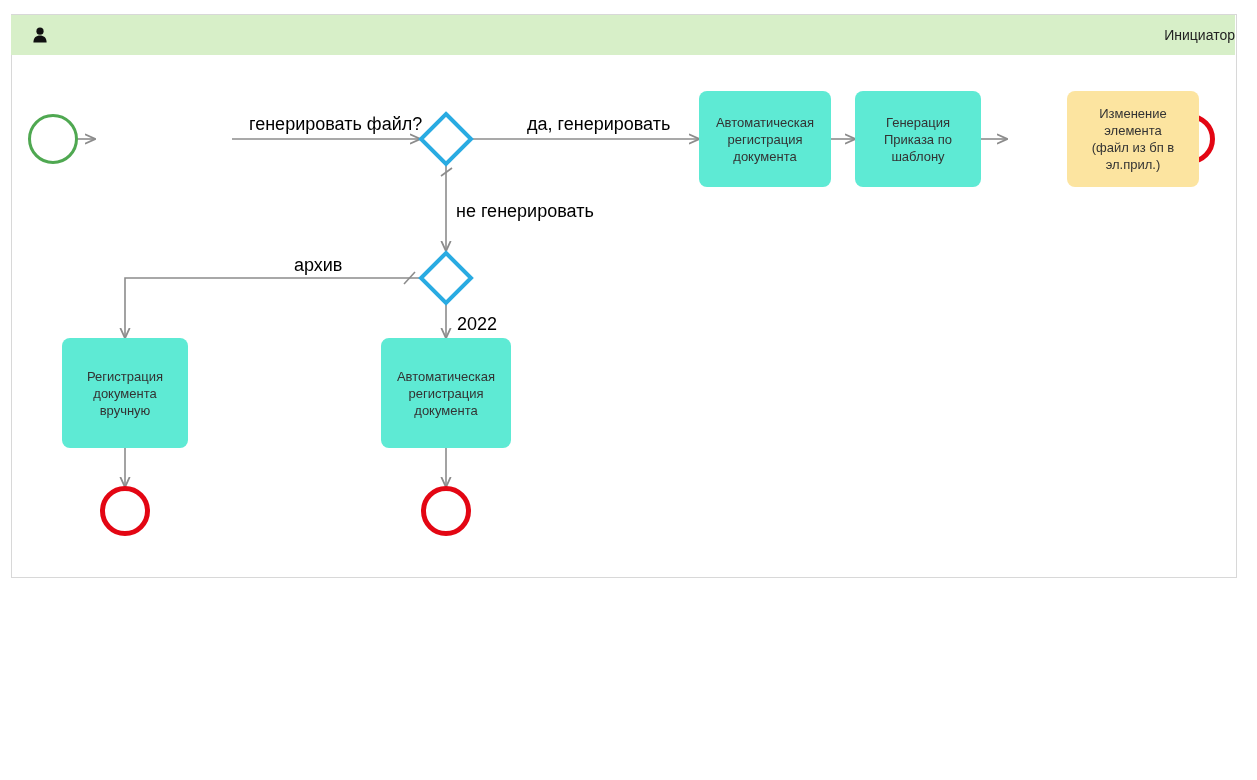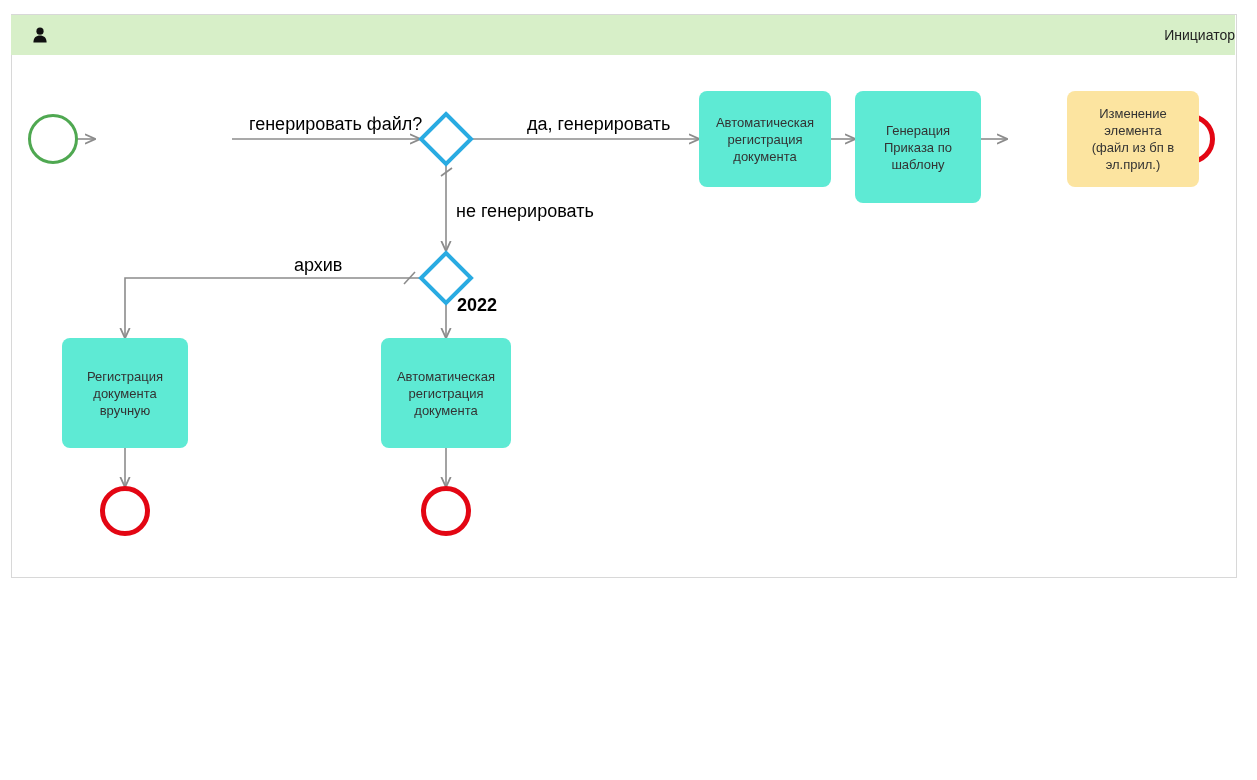--- a/index.html
+++ b/index.html
@@ -158,21 +158,21 @@
   </svg>
 
   <div class="edge-label" style="left:249px; top:117px;">генерировать файл?</div>
 
   <div class="edge-label" style="left:527px; top:117px;">да, генерировать</div>
 
   <div class="edge-label" style="left:456px; top:204px;">не генерировать</div>
 
   <div class="edge-label" style="left:251px; top:258px;margin-left:43px;">архив</div>
 
-  <div class="edge-label" style="left:457px; top:298px;font-weight:bold;">2022</div>
+  <div class="edge-label" style="left:457px; top:317px;">2022</div>
 
   <div class="event start" style="left:28px; top:114px; width:50px; height:50px;"></div>
 
   <div class="event end" style="left:1165px; top:114px; width:50px; height:50px;"></div>
 
   <div class="event end" style="left:100px; top:486px; width:50px; height:50px;"></div>
 
   <div class="event end" style="left:421px; top:486px; width:50px; height:50px;"></div>
 
   <div class="gateway" style="left:418px; top:111px; width:56px; height:56px;">
@@ -185,21 +185,21 @@
     <svg width="56" height="56" viewBox="0 0 56 56">
       <path d="M 28 3 L 53 28 L 28 53 L 3 28 Z" fill="#ffffff" stroke="#29abe2" stroke-width="4"></path>
     </svg>
   </div>
 
 
   <div class="task pale" style="left:699px; top:91px; width:132px; height:96px;">Автоматическая
 регистрация
 документа</div>
 
-  <div class="task pale" style="left:855px; top:91px; width:126px; height:112px;">Генерация
+  <div class="task pale" style="left:855px; top:91px; width:126px; height:96px;">Генерация
 Приказа по
 шаблону</div>
 
   <div class="task amber" style="left:1067px; top:91px; width:132px; height:96px;">Изменение
 элемента
 (файл из бп в
 эл.прил.)</div>
 
   <div class="task pale" style="left:62px; top:338px; width:126px; height:110px;">Регистрация
 документа

